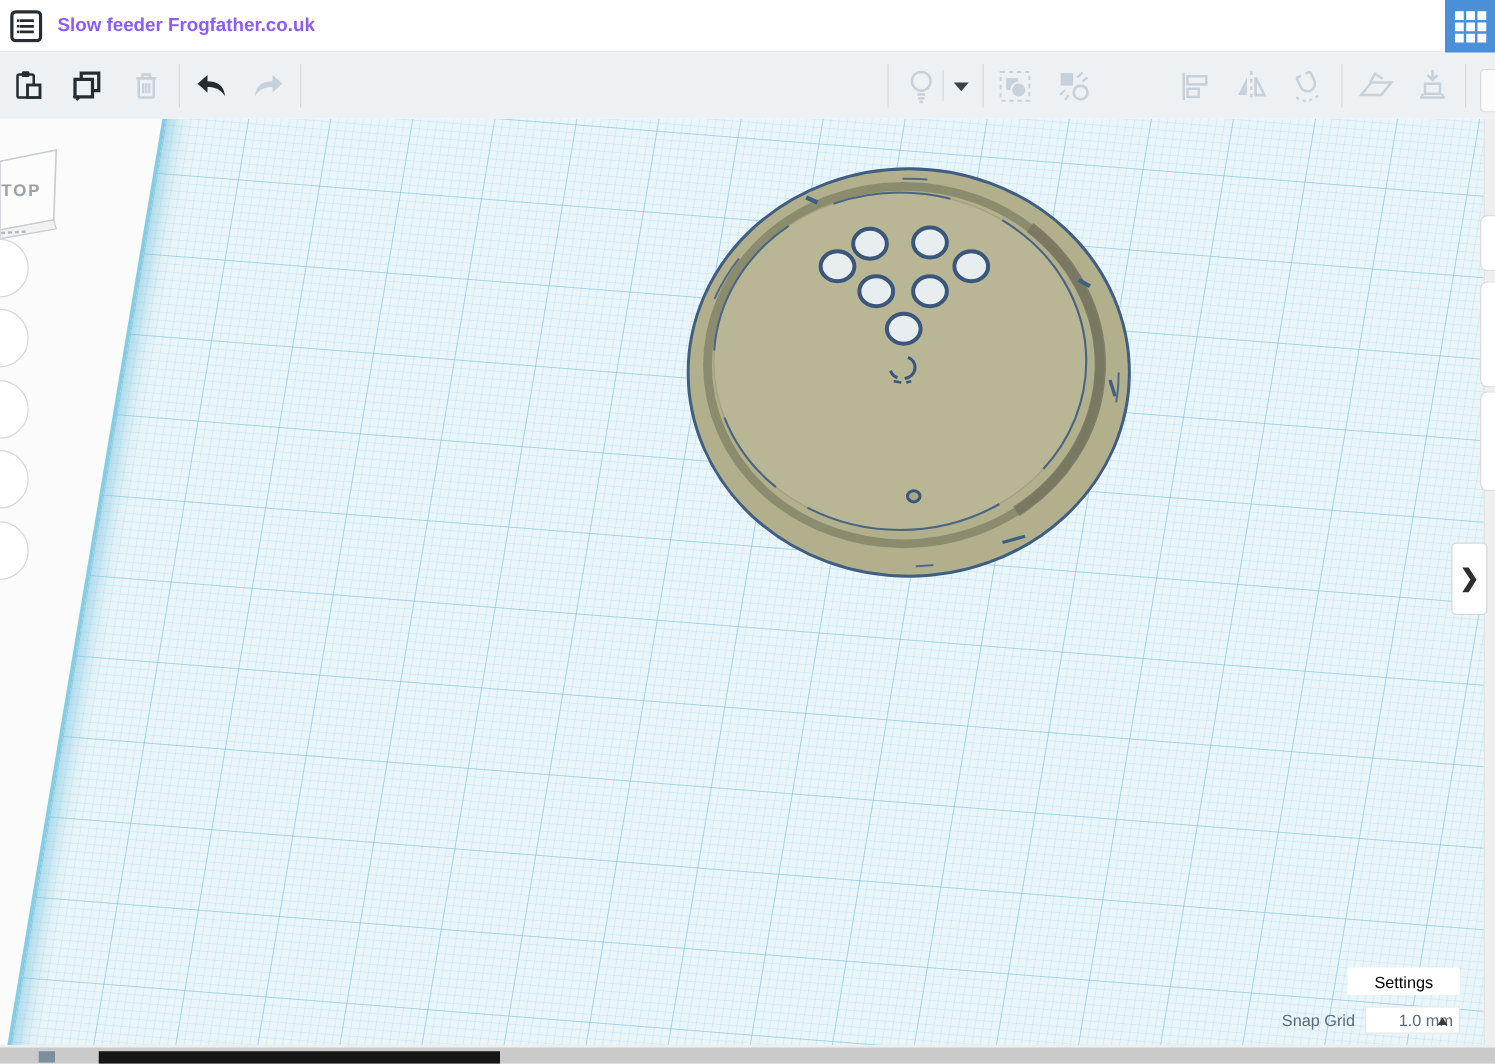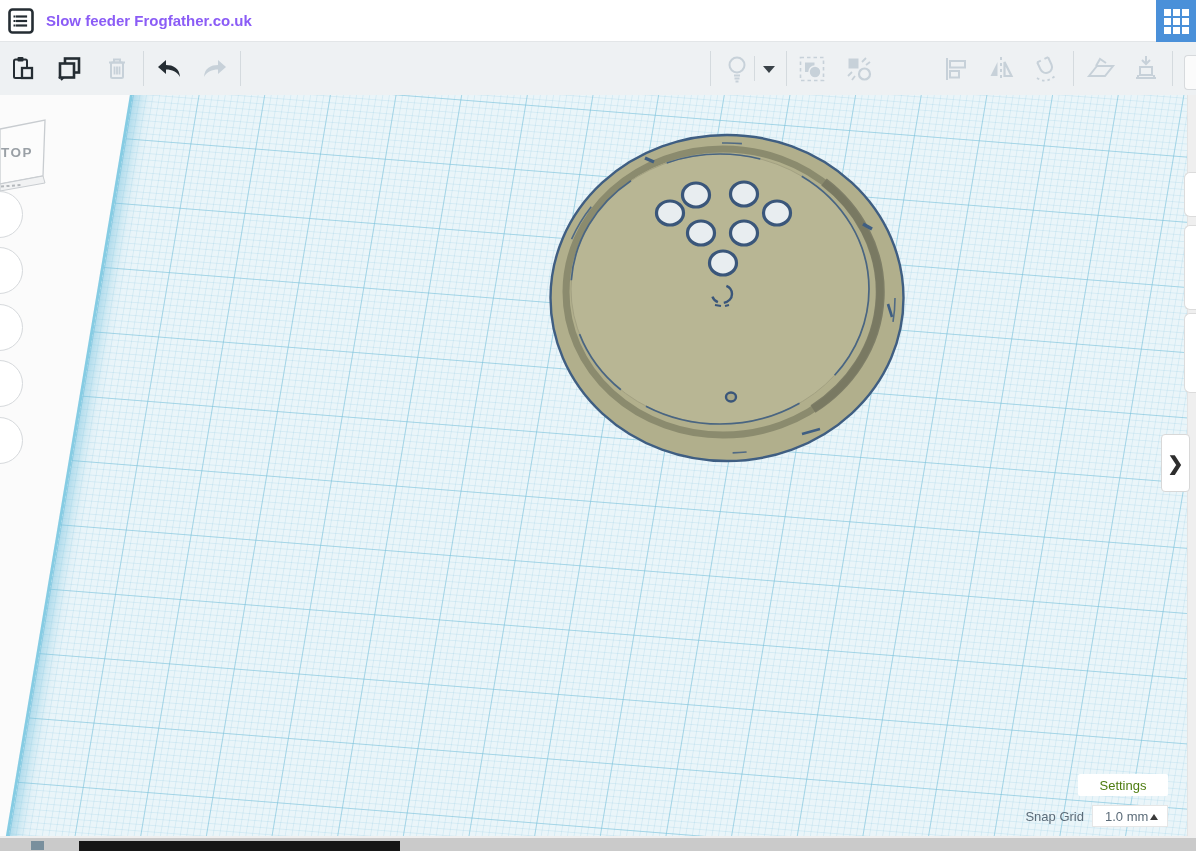--- a/index.html
+++ b/index.html
@@ -50,26 +50,26 @@
   
   .side-strip{position:absolute;right:0;top:0;bottom:0;width:8px;background:#efefef;
     border-left:1px solid #e4e4e4;z-index:8;}
   .side-box{position:absolute;right:0;width:12px;background:#ffffff;border:1px solid #dcdcdc;
     border-right:none;border-radius:6px 0 0 6px;z-index:9;cursor:pointer;box-sizing:border-box;}
   .collapse-btn{position:absolute;right:6px;top:339px;width:27px;height:56px;background:#ffffff;
     border:1px solid #d8d8d8;border-radius:4px;display:flex;align-items:center;justify-content:center;
     z-index:12;cursor:pointer;font-size:19px;color:#2e2e2e;font-weight:bold;}
   
   .settings-btn{position:absolute;right:28px;top:679px;width:90px;height:22px;background:#ffffff;
-    color:#4d7c0f;font-size:13px;display:flex;align-items:center;justify-content:center;
+    color:#000000;font-size:13px;display:flex;align-items:center;justify-content:center;
     z-index:12;cursor:pointer;border-radius:2px;}
   .snap-label{position:absolute;right:112px;top:714px;font-size:13px;color:#5b6b78;z-index:12;}
   .snap-select{position:absolute;right:28px;top:710px;width:76px;height:22px;background:#ffffff;
     border:1px solid #e6e6e6;box-sizing:border-box;font-size:13px;color:#5b6b78;display:flex;
-    align-items:center;padding-left:12px;z-index:12;cursor:pointer;}
+    align-items:center;padding-left:26px;z-index:12;cursor:pointer;}
   .snap-caret{position:absolute;right:9px;top:8px;width:0;height:0;
     border-left:4.5px solid transparent;border-right:4.5px solid transparent;border-bottom:6px solid #3a3a3a;}
   
   .bottombar{position:absolute;bottom:0;left:0;right:0;height:13px;background:#cacaca;
     border-top:2px solid #efefef;z-index:50;}
   .task-window{position:absolute;left:79px;top:3px;width:321px;height:10px;background:#161616;cursor:pointer;}
   .task-icon{position:absolute;left:31px;top:3px;width:13px;height:9px;background:#5d7b8d;opacity:.75;cursor:pointer;}
 </style>
 </head>
 <body>

